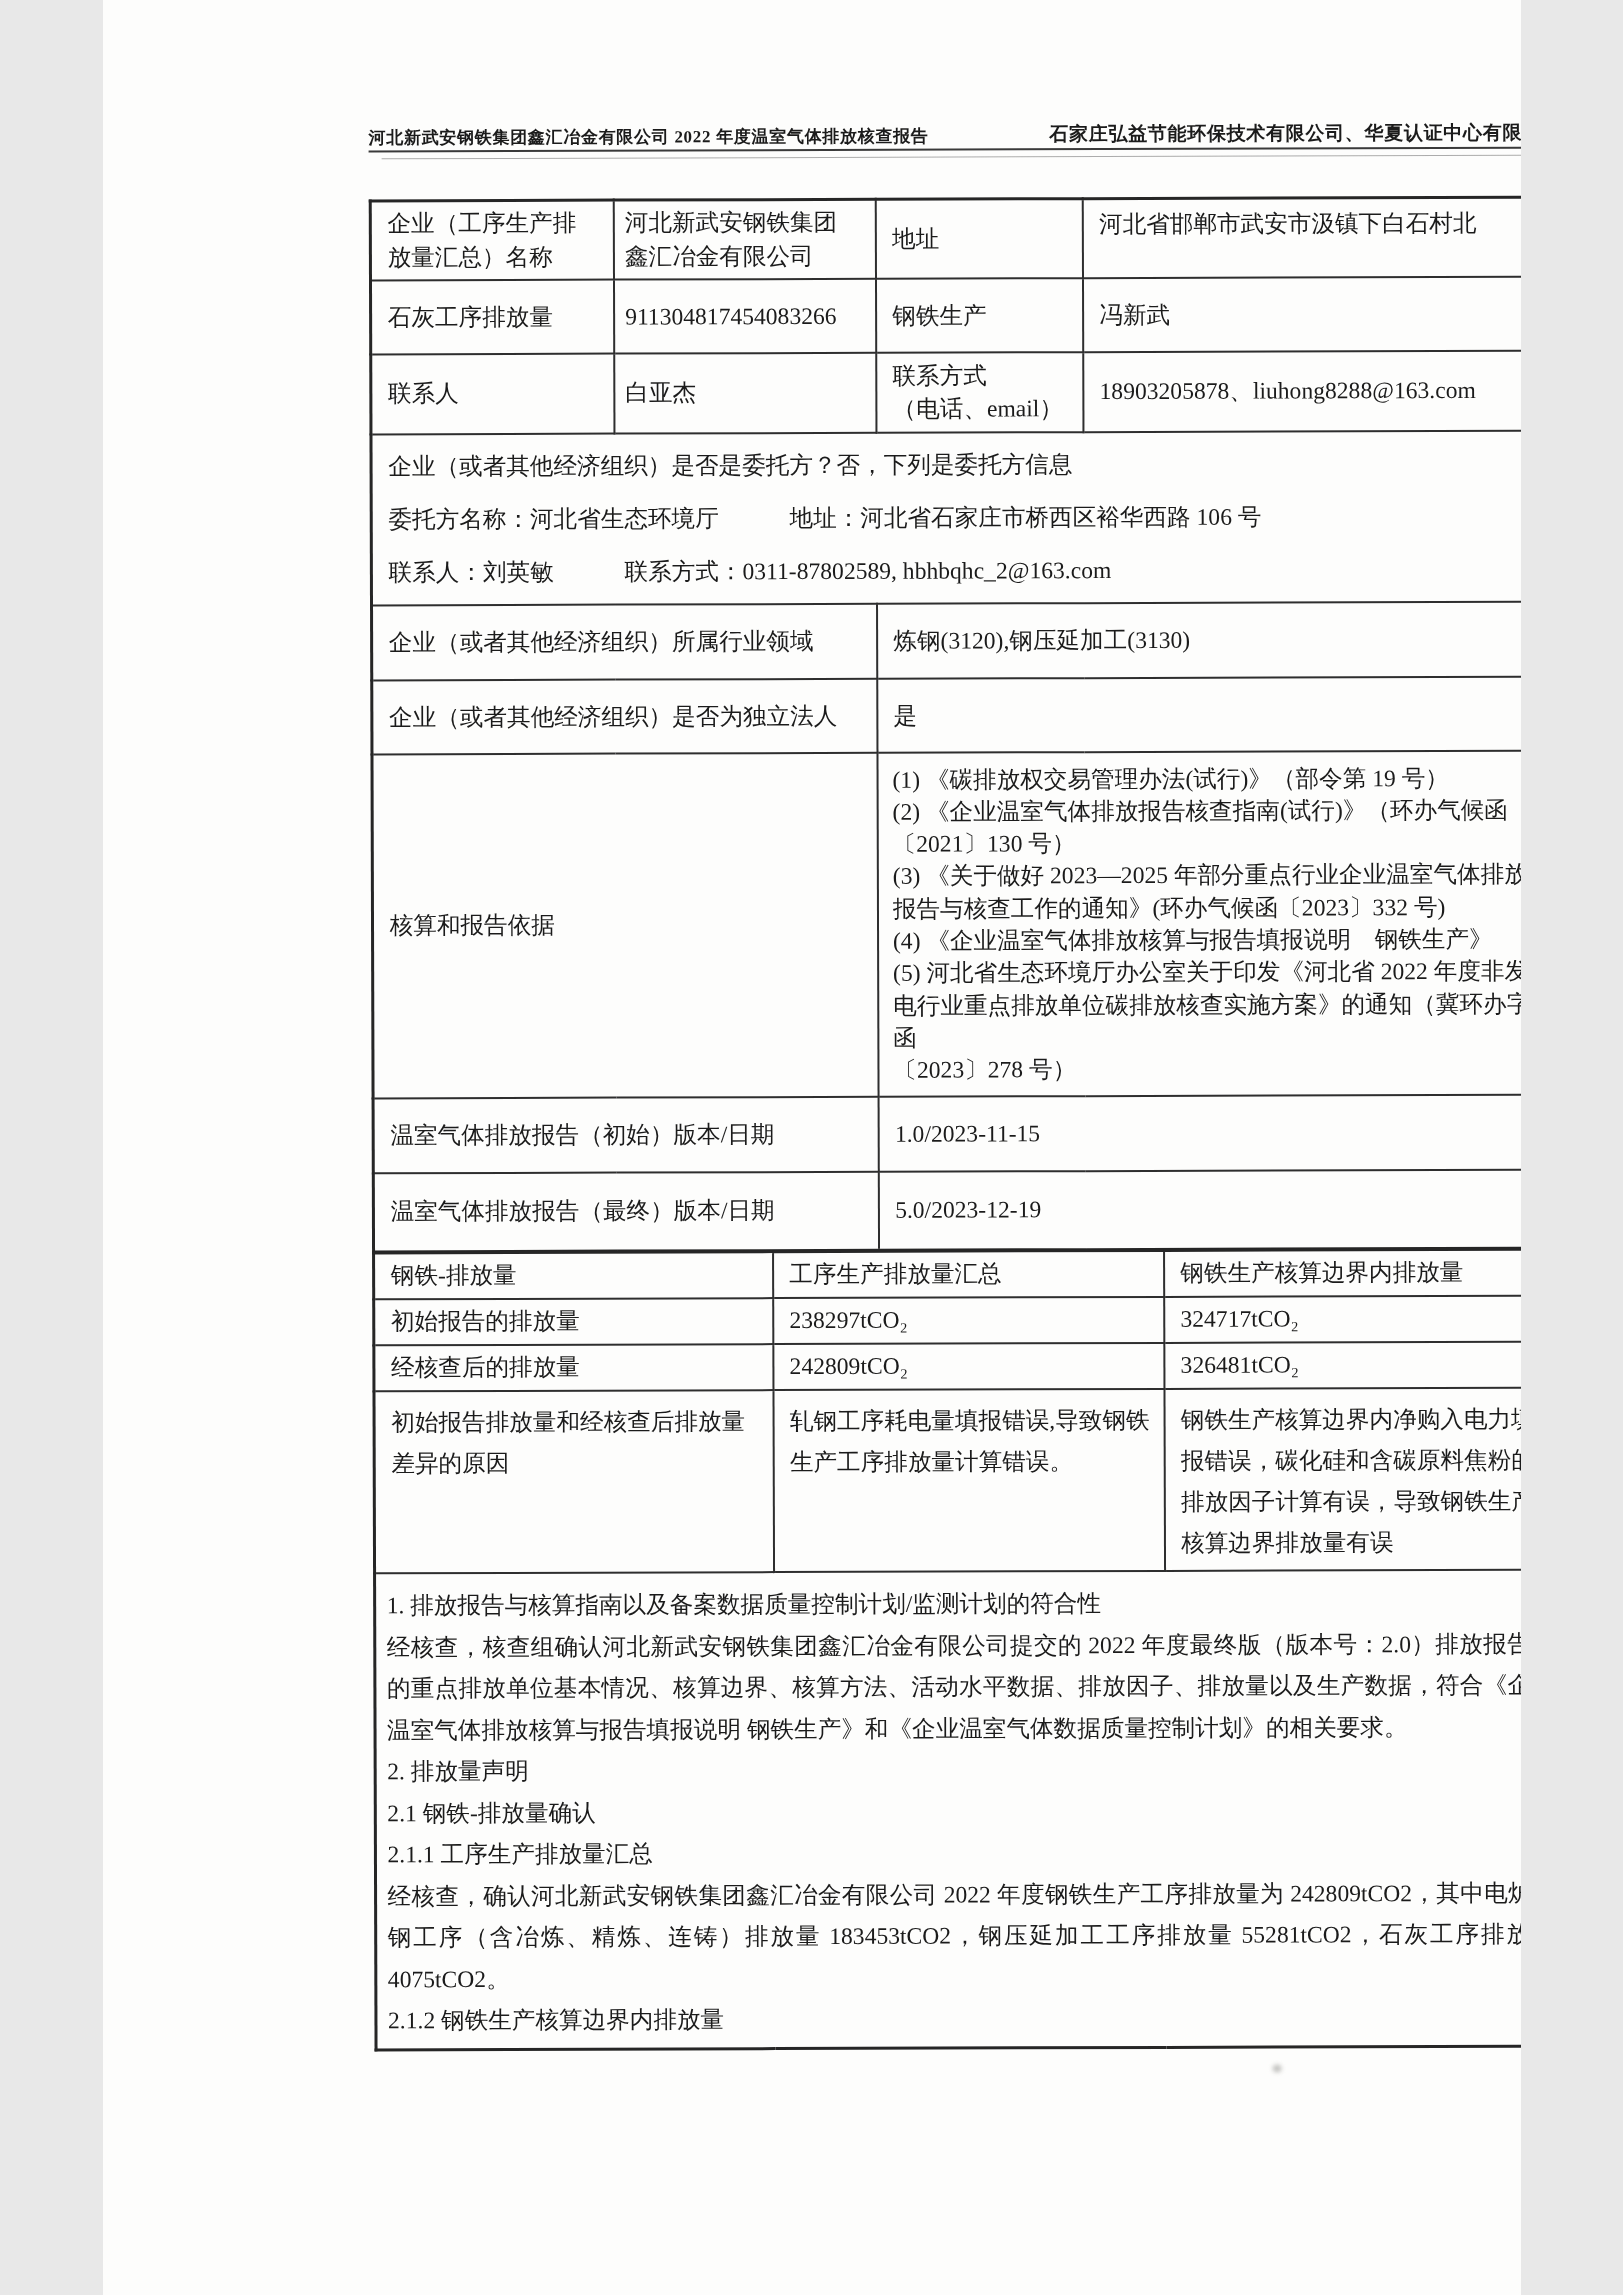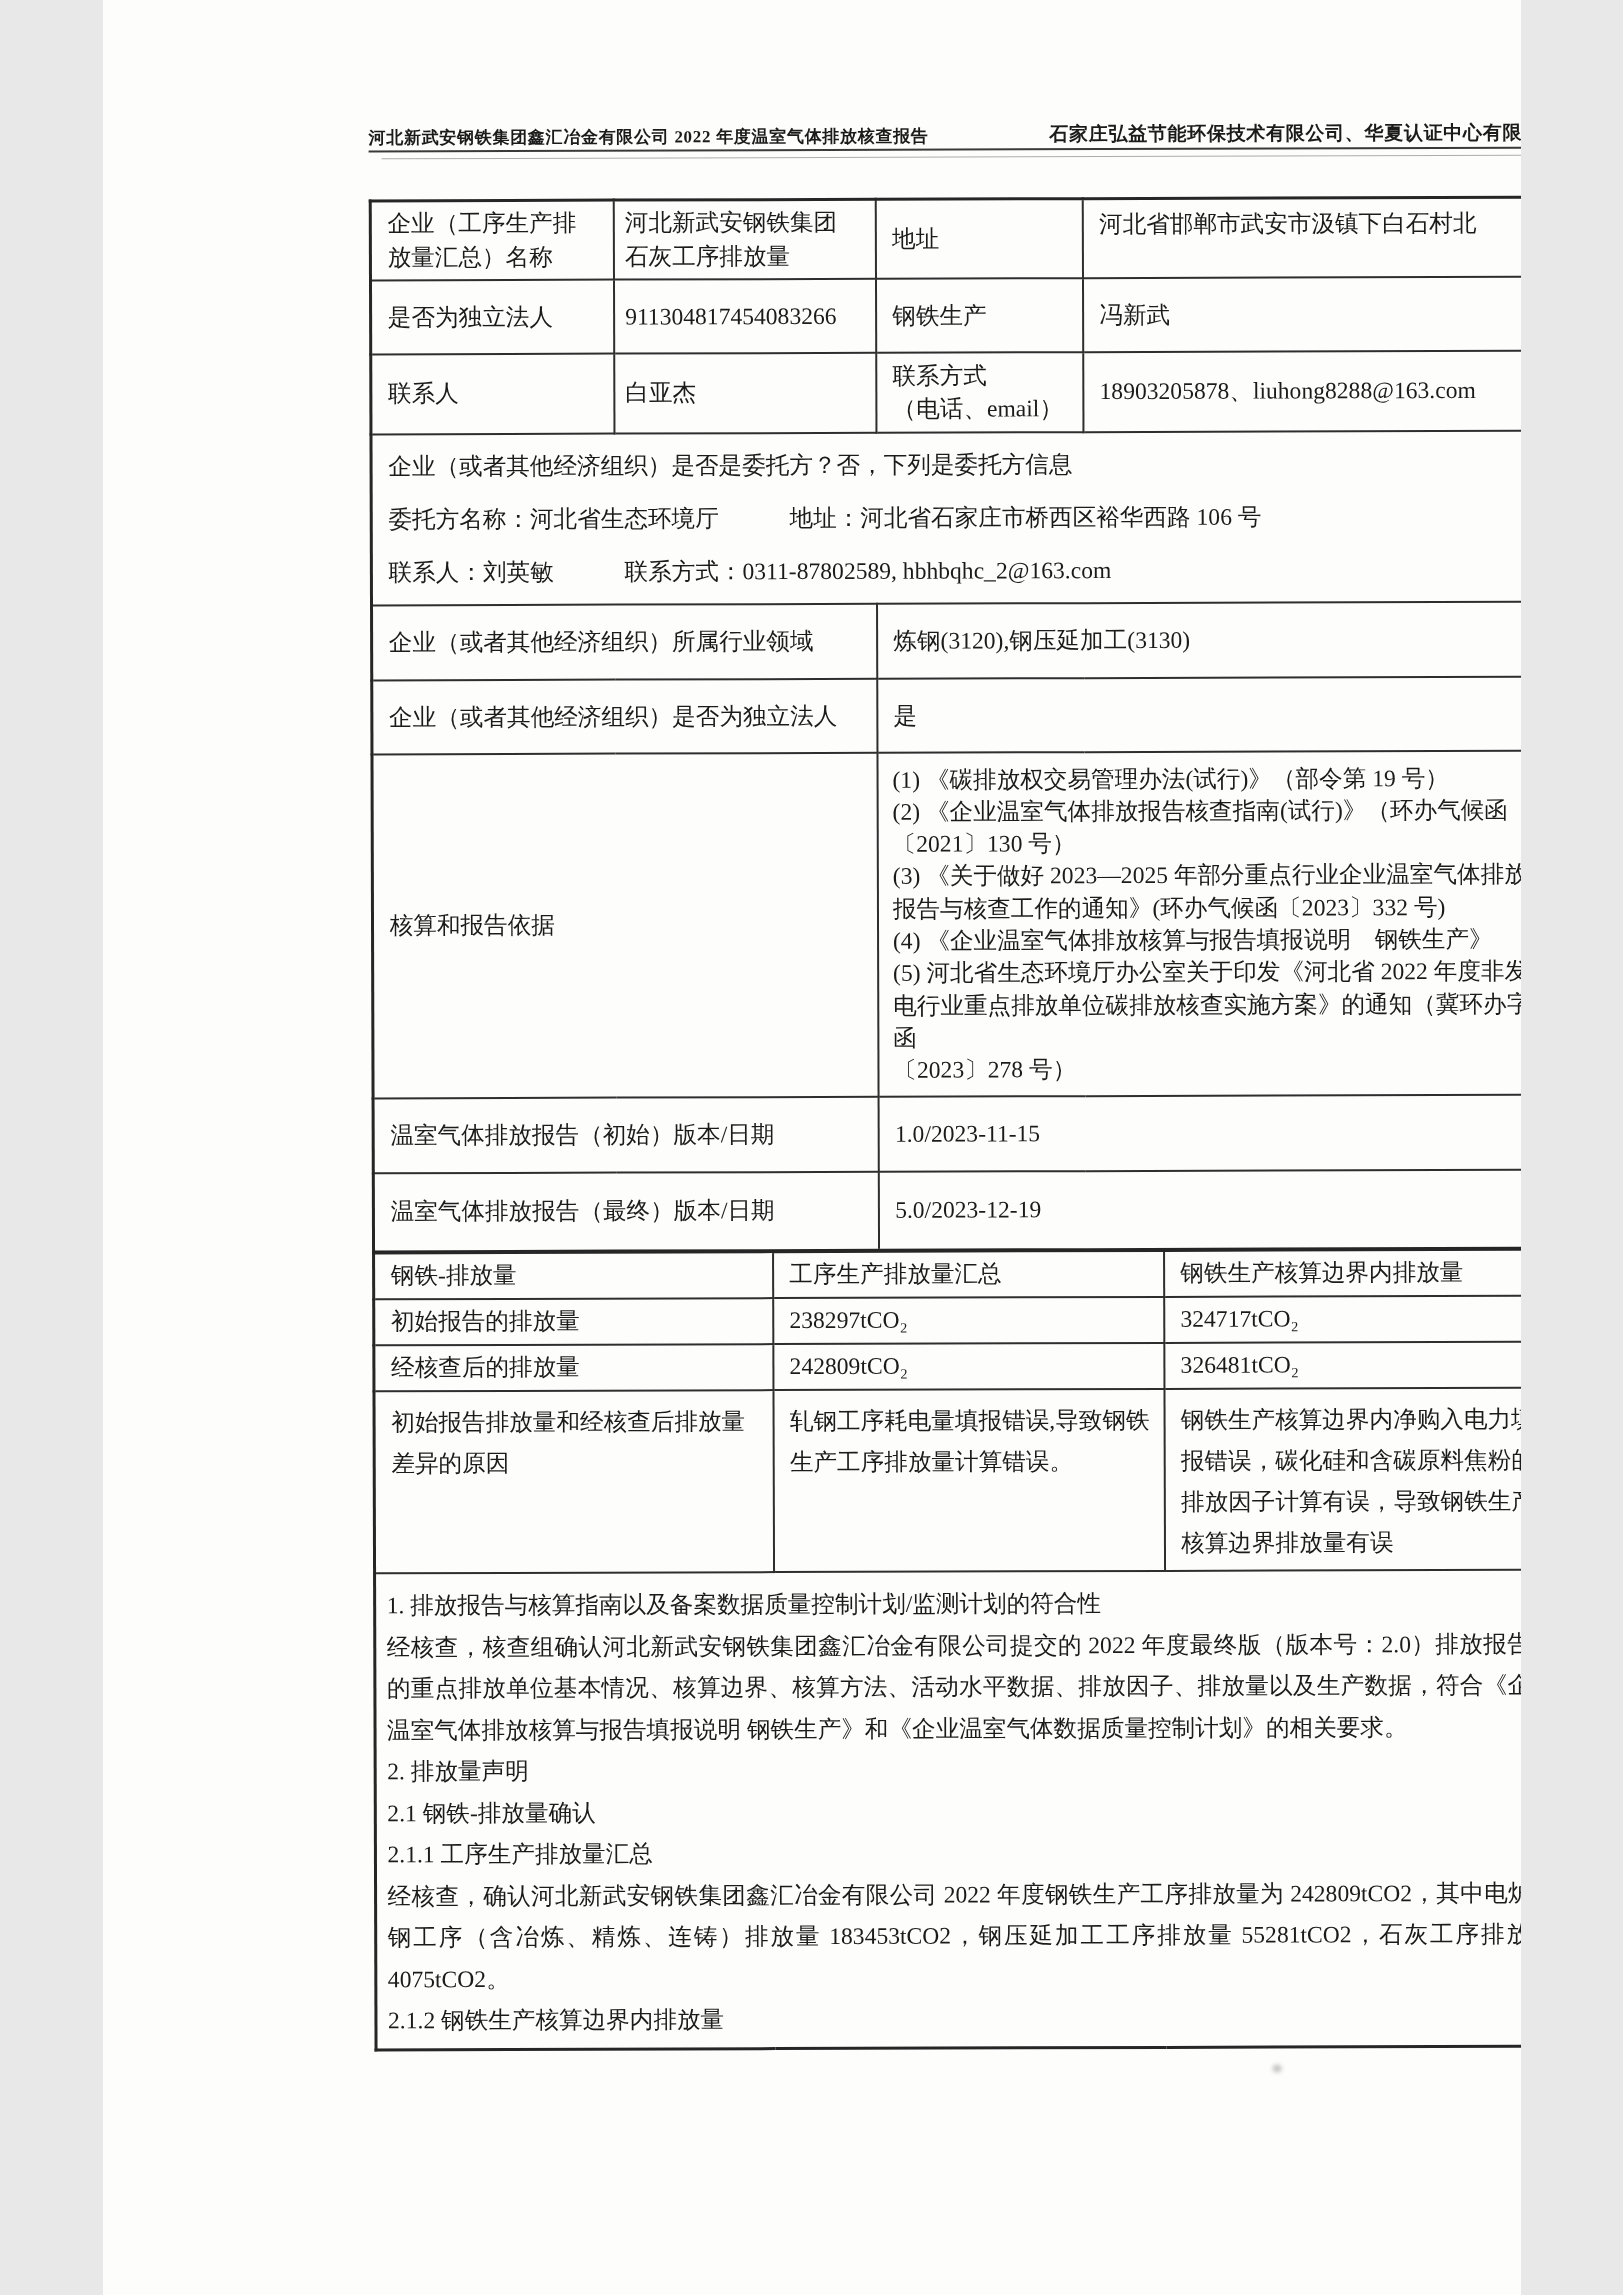--- a/index.html
+++ b/index.html
@@ -110,26 +110,26 @@
       <colgroup>
         <col style="width:243px">
           <col style="width:262px">
           <col style="width:207px">
           <col style="width:481px">
       </colgroup>
       <tbody>
           <tr style="height:77px">
         <td>企业（工序生产排放量汇总）名称</td>
         <td class="pre" style="padding-left:10.5px">河北新武安钢铁集团
-石灰工序排放量</td>
+鑫汇冶金有限公司</td>
         <td>地址</td>
         <td class="v-top">河北省邯郸市武安市汲镇下白石村北</td>
       </tr>
       <tr style="height:74px">
-        <td>是否为独立法人</td>
+        <td>石灰工序排放量</td>
         <td style="padding-left:10.5px">911304817454083266</td>
         <td>钢铁生产</td>
         <td>冯新武</td>
       </tr>
       <tr style="height:77px">
         <td>联系人</td>
         <td style="padding-left:10.5px">白亚杰</td>
         <td class="pre">联系方式
 （电话、email）</td>
         <td>18903205878、liuhong8288@163.com</td>

